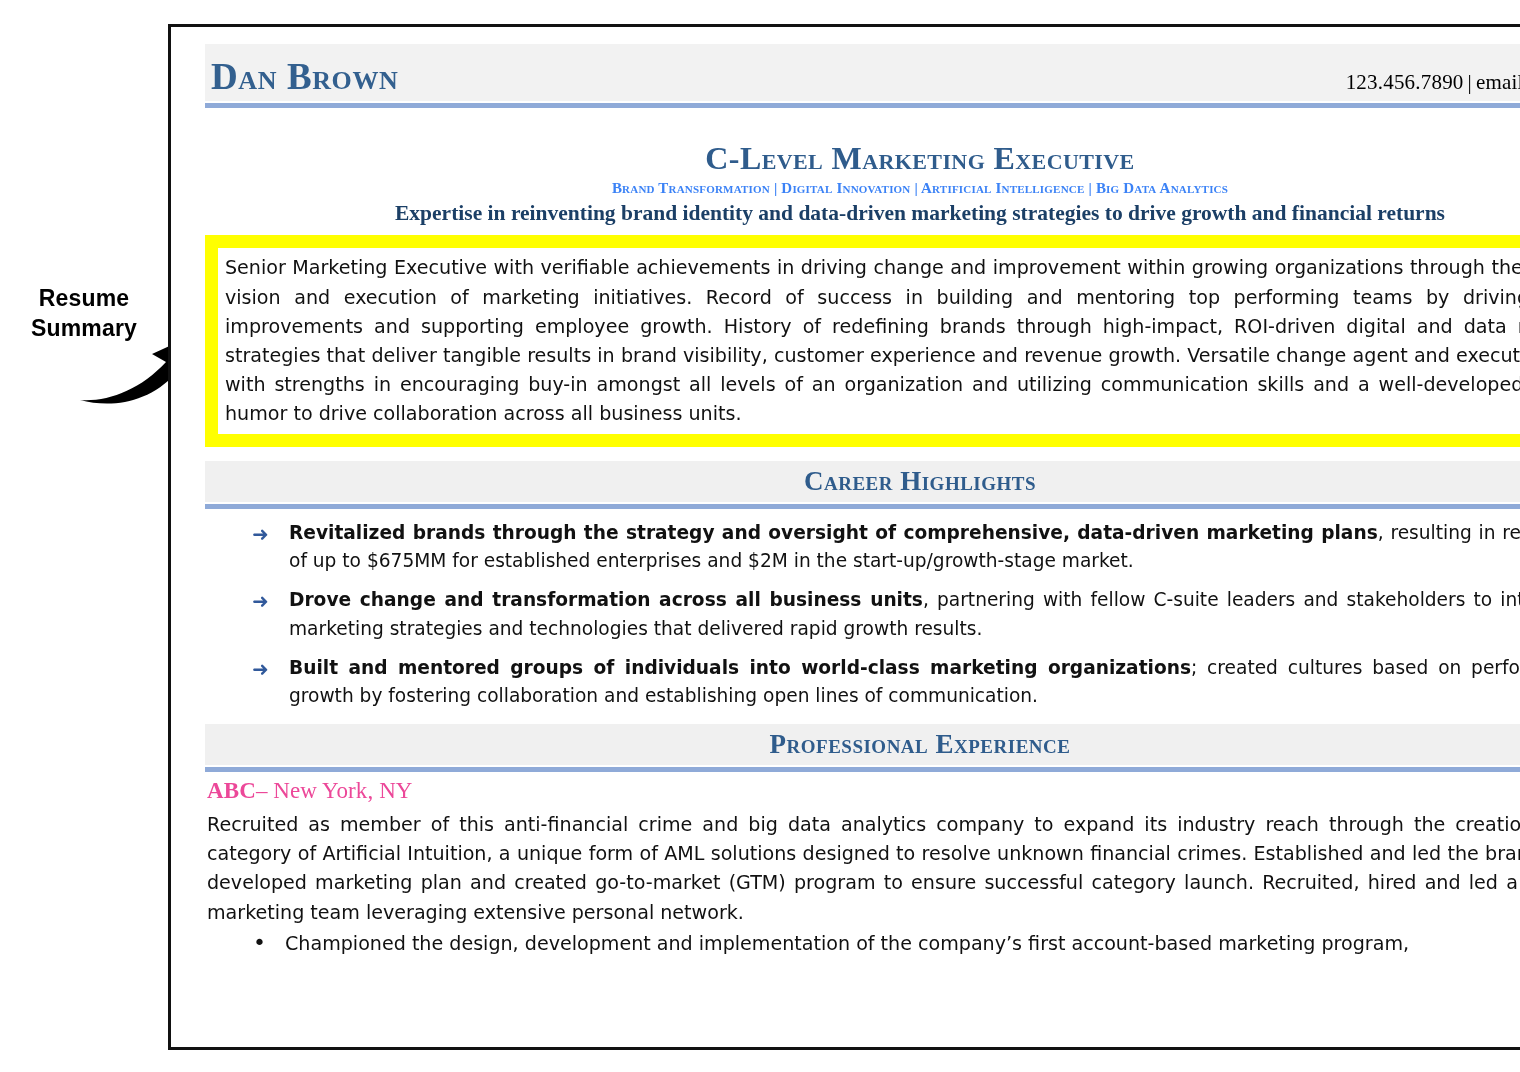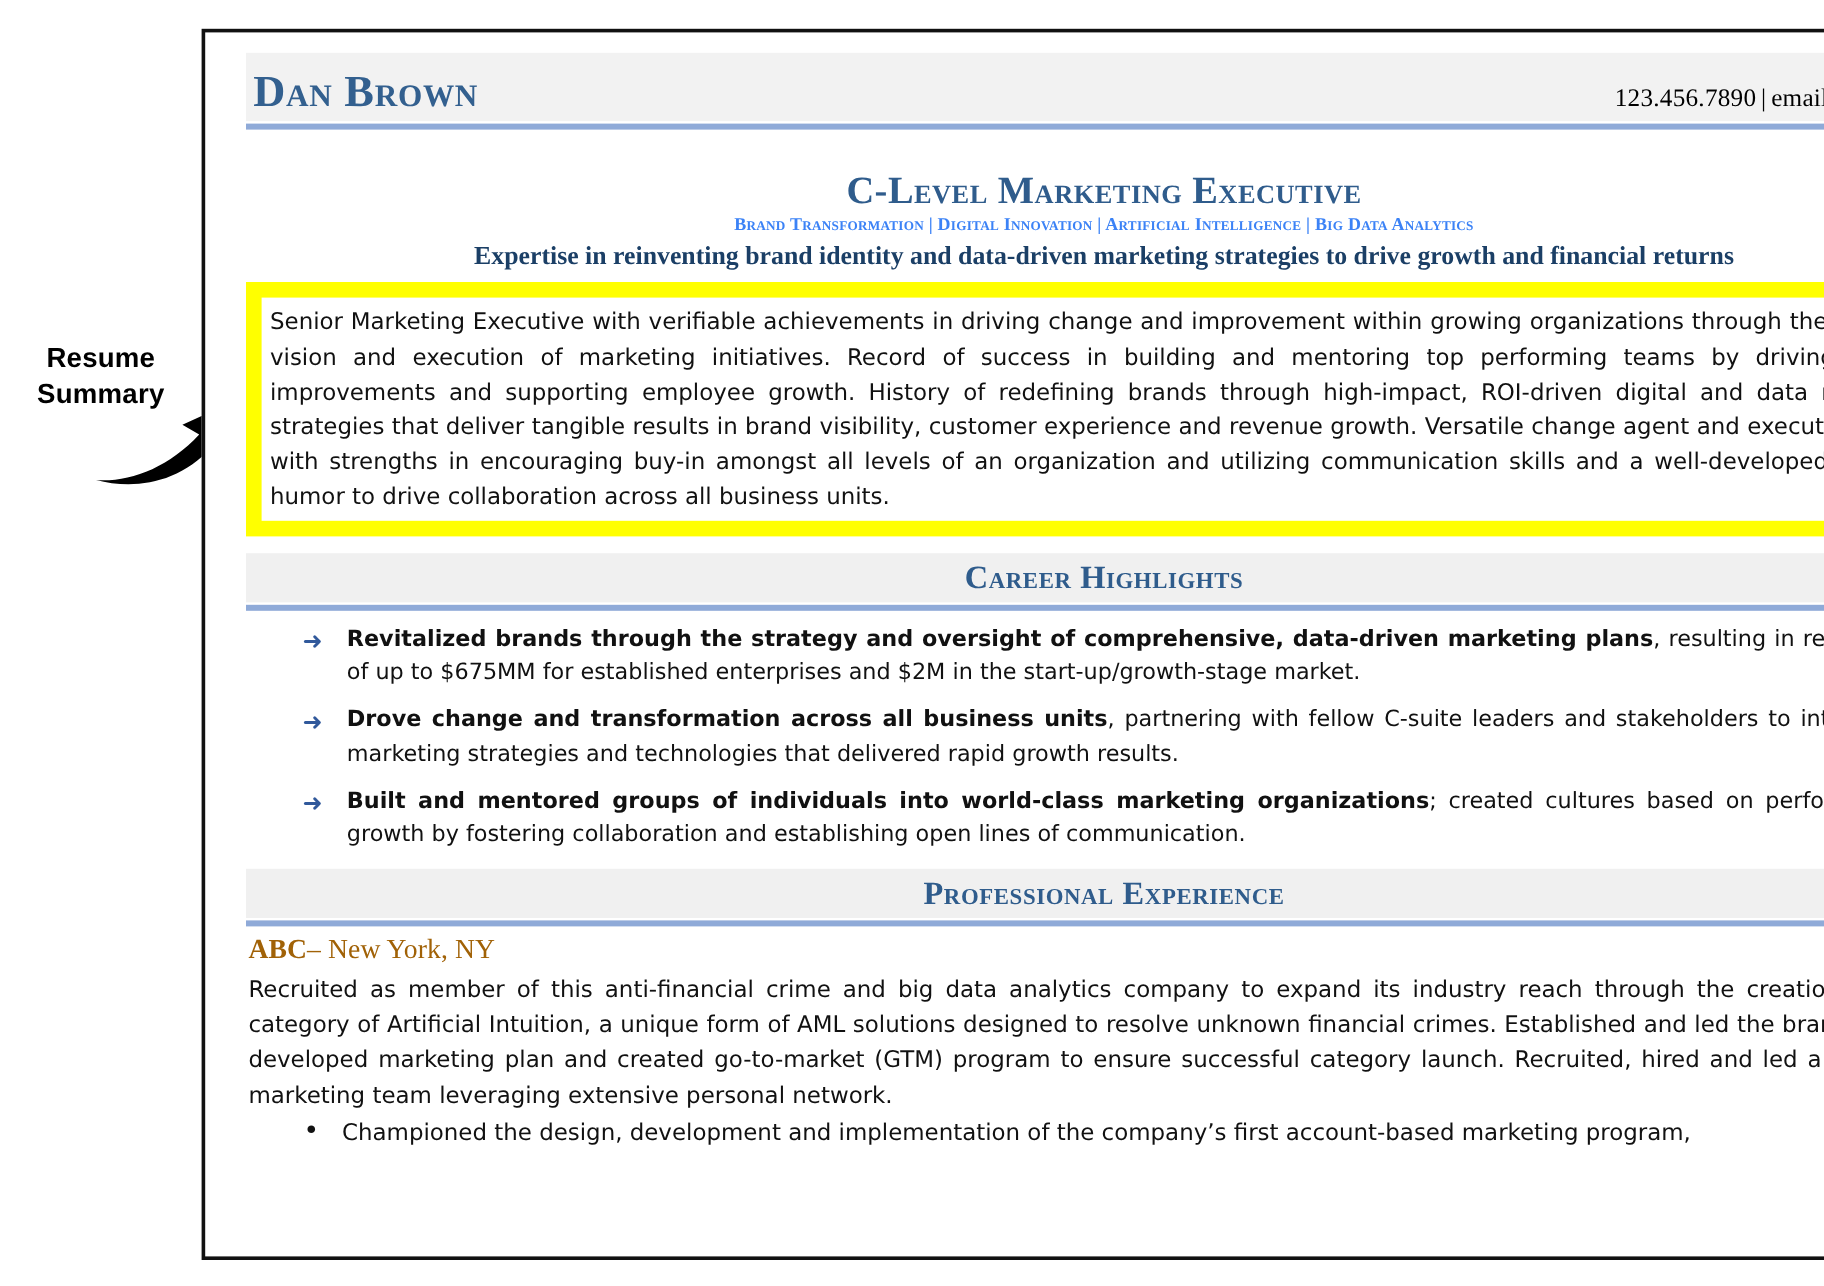--- a/index.html
+++ b/index.html
@@ -182,21 +182,21 @@
 
   
   .exp-head {
     display: flex;
     align-items: baseline;
     justify-content: space-between;
     padding: 6px 2px 2px 2px;
   }
   .exp-company {
     font-size: 23px;
-    color: #a16207;
+    color: #ec4899;
     letter-spacing: 0.1px;
   }
   .exp-company b { font-weight: bold; }
   .exp-dates {
     font-size: 22px;
     color: #15803d;
     white-space: nowrap;
   }
   .exp-title-bar {
     background: #dce3f0;

